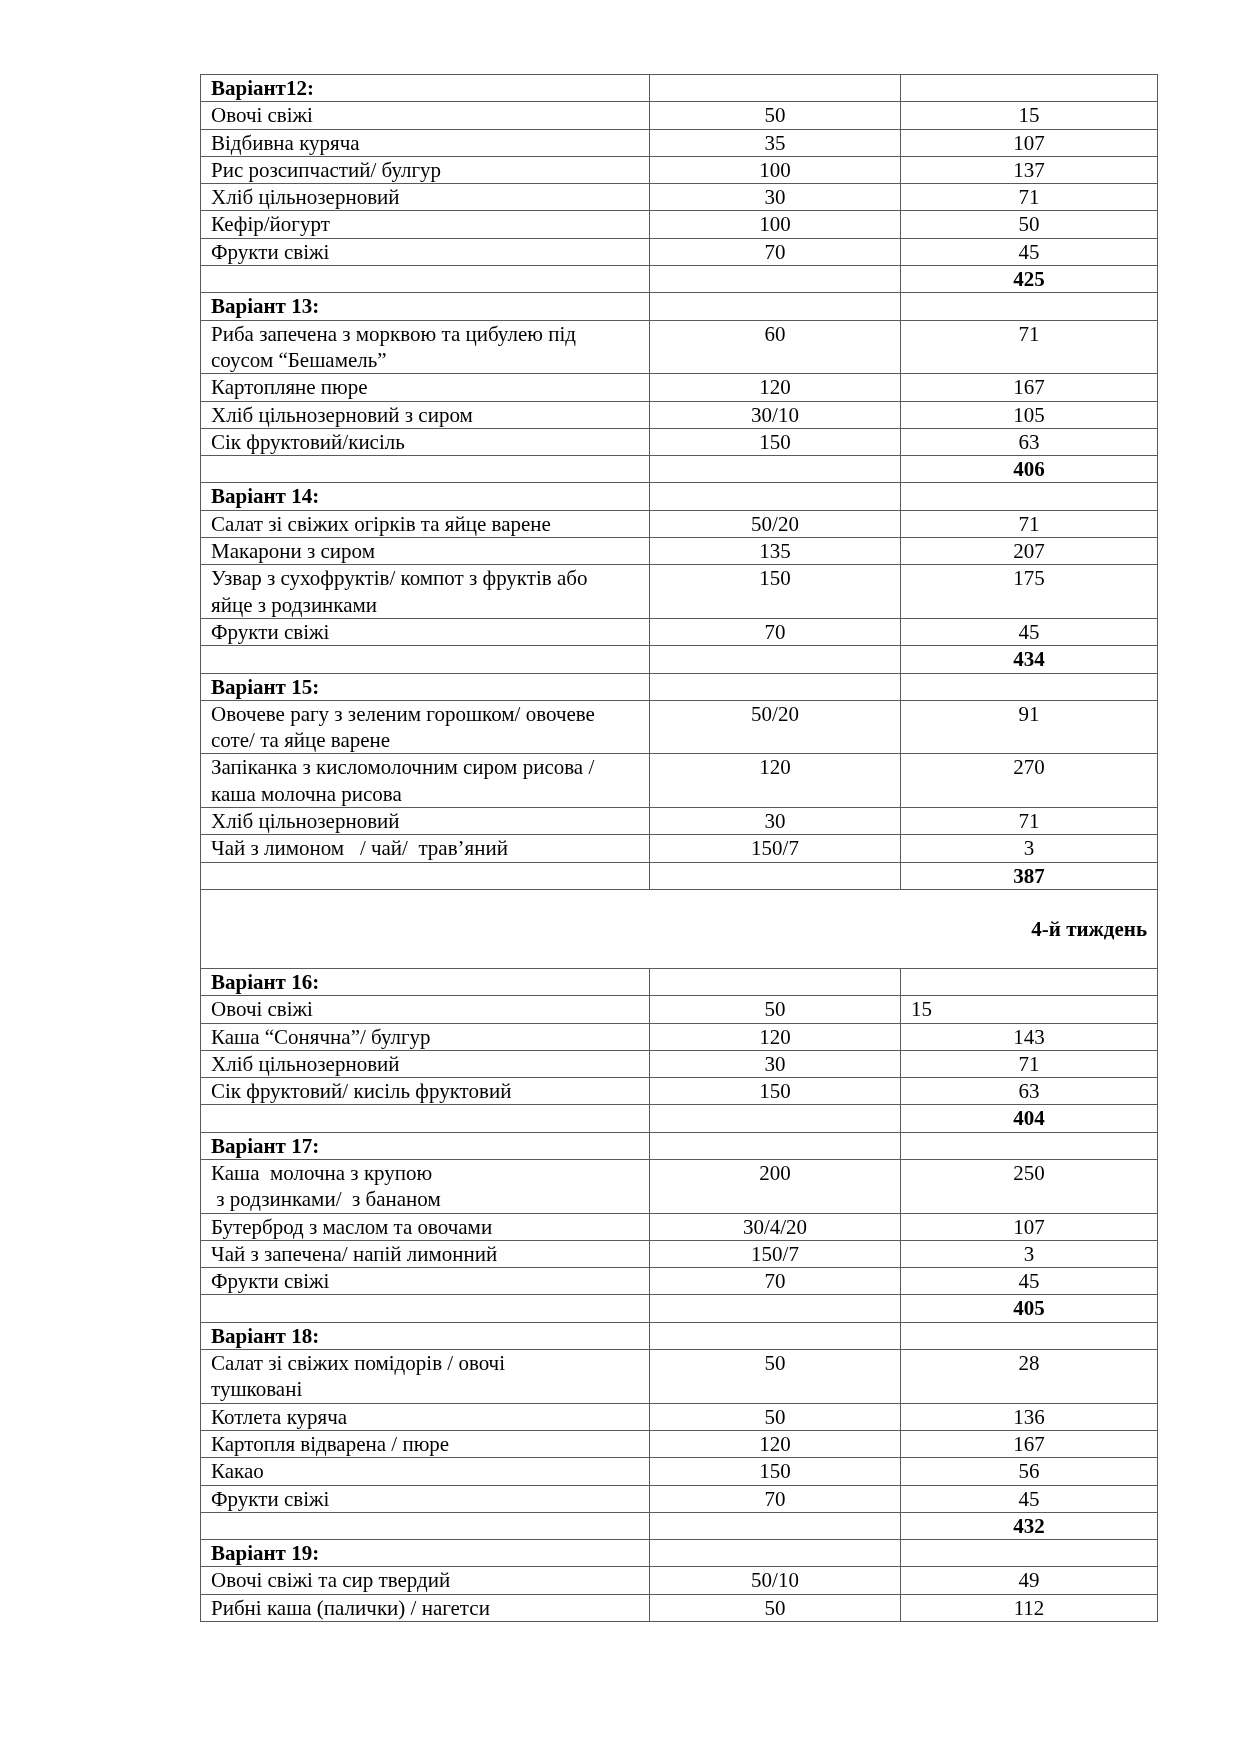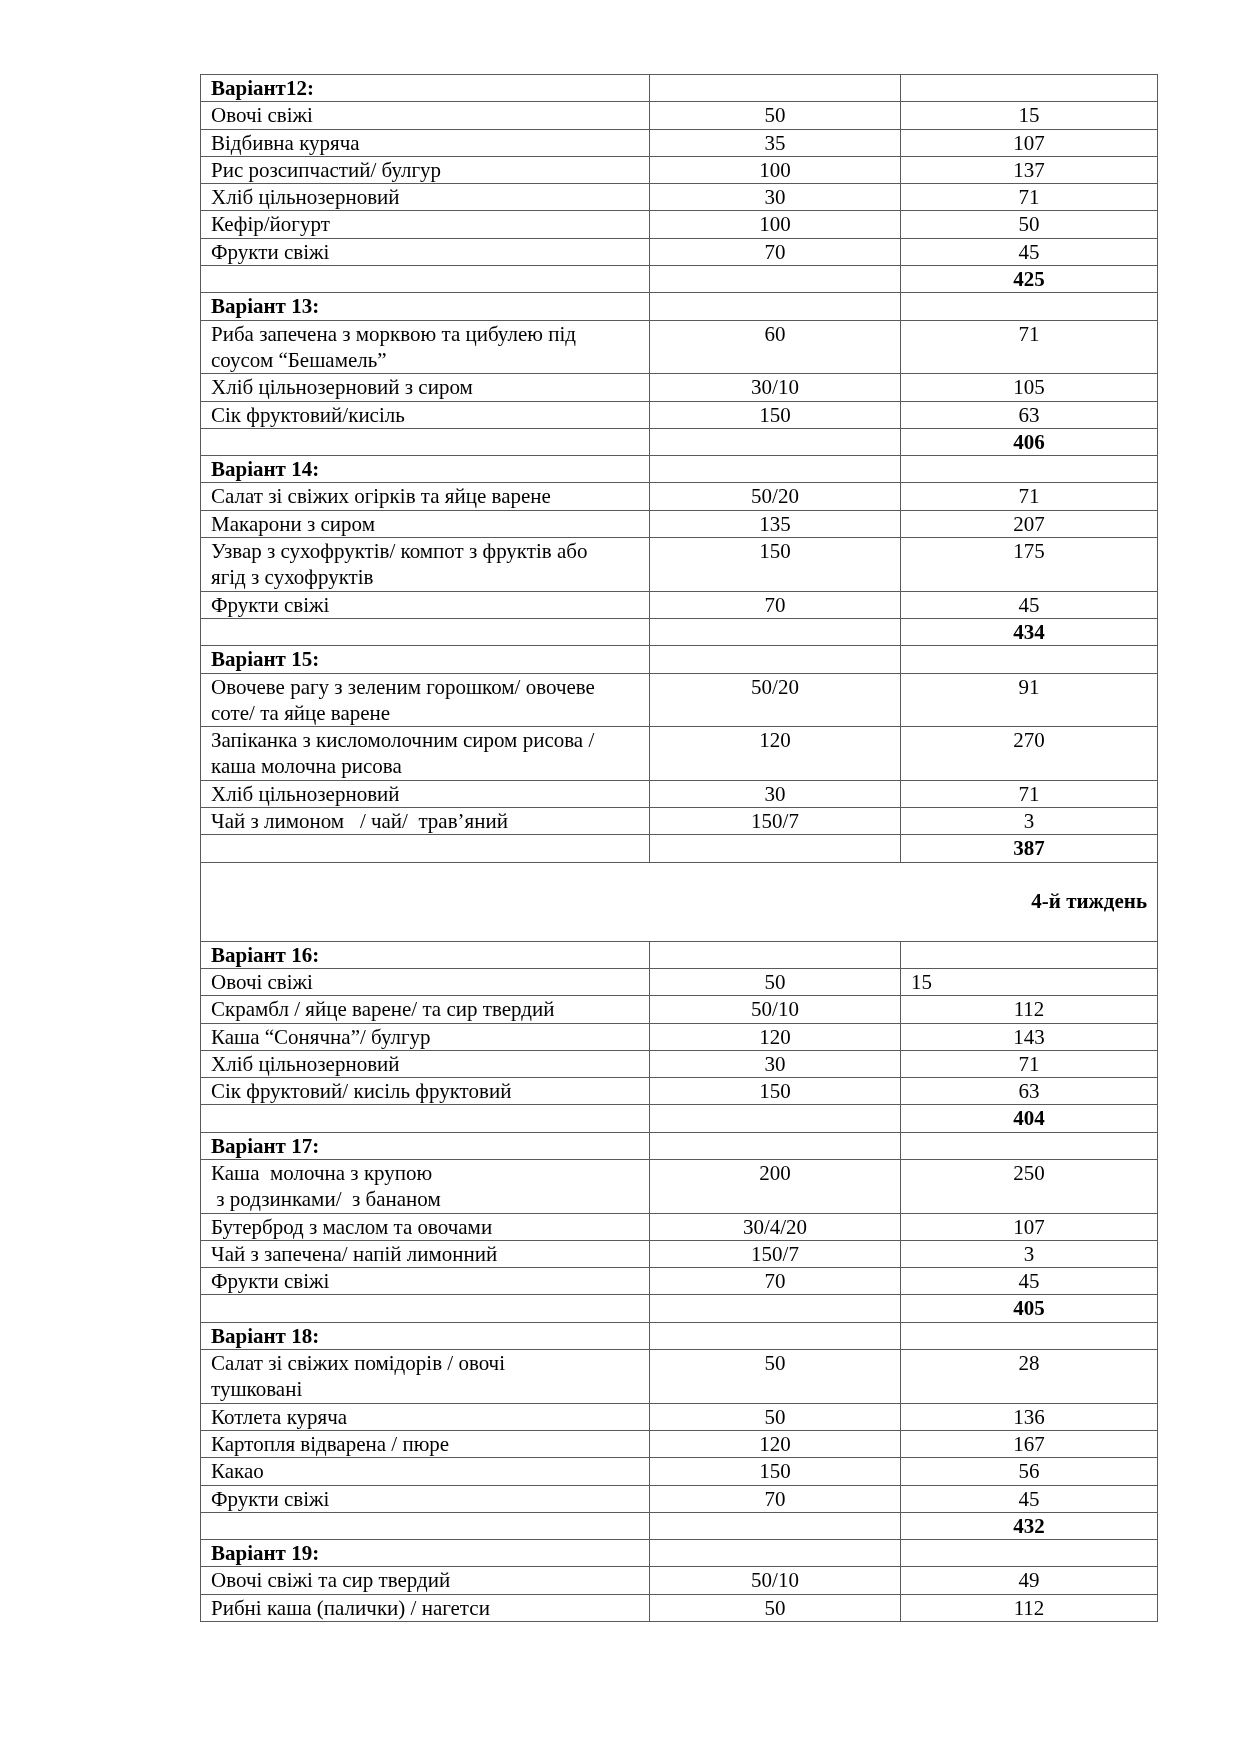--- a/index.html
+++ b/index.html
@@ -89,20 +89,25 @@
     </tr>
     <tr>
       <td>
             <div>Риба запечена з морквою та цибулею під</div>
             <div>соусом “Бешамель”</div>
           </td>
       <td class="num">60</td>
       <td class="num">71</td>
     </tr>
     <tr>
+      <td>Картопляне пюре</td>
+      <td class="num">120</td>
+      <td class="num">167</td>
+    </tr>
+    <tr>
       <td>Хліб цільнозерновий з сиром</td>
       <td class="num">30/10</td>
       <td class="num">105</td>
     </tr>
     <tr>
       <td>Сік  фруктовий/кисіль</td>
       <td class="num">150</td>
       <td class="num">63</td>
     </tr>
     <tr>
@@ -122,21 +127,21 @@
       <td class="num">71</td>
     </tr>
     <tr>
       <td>Макарони з сиром</td>
       <td class="num">135</td>
       <td class="num">207</td>
     </tr>
     <tr>
       <td>
             <div>Узвар з сухофруктів/ компот з фруктів або</div>
-            <div>ягід з сухофруктів</div>
+            <div>яйце з родзинками</div>
           </td>
       <td class="num">150</td>
       <td class="num">175</td>
     </tr>
     <tr>
       <td>Фрукти  свіжі</td>
       <td class="num">70</td>
       <td class="num">45</td>
     </tr>
     <tr>
@@ -190,25 +195,20 @@
       <td class="bold">Варіант 16:</td>
           <td></td>
           <td></td>
     </tr>
     <tr>
       <td>Овочі  свіжі</td>
       <td class="num">50</td>
       <td class="off-left">15</td>
     </tr>
     <tr>
-      <td>Скрамбл / яйце варене/ та сир твердий</td>
-      <td class="num">50/10</td>
-      <td class="num">112</td>
-    </tr>
-    <tr>
       <td>Каша “Сонячна”/ булгур</td>
       <td class="num">120</td>
       <td class="num">143</td>
     </tr>
     <tr>
       <td>Хліб цільнозерновий</td>
       <td class="num">30</td>
       <td class="num">71</td>
     </tr>
     <tr>

